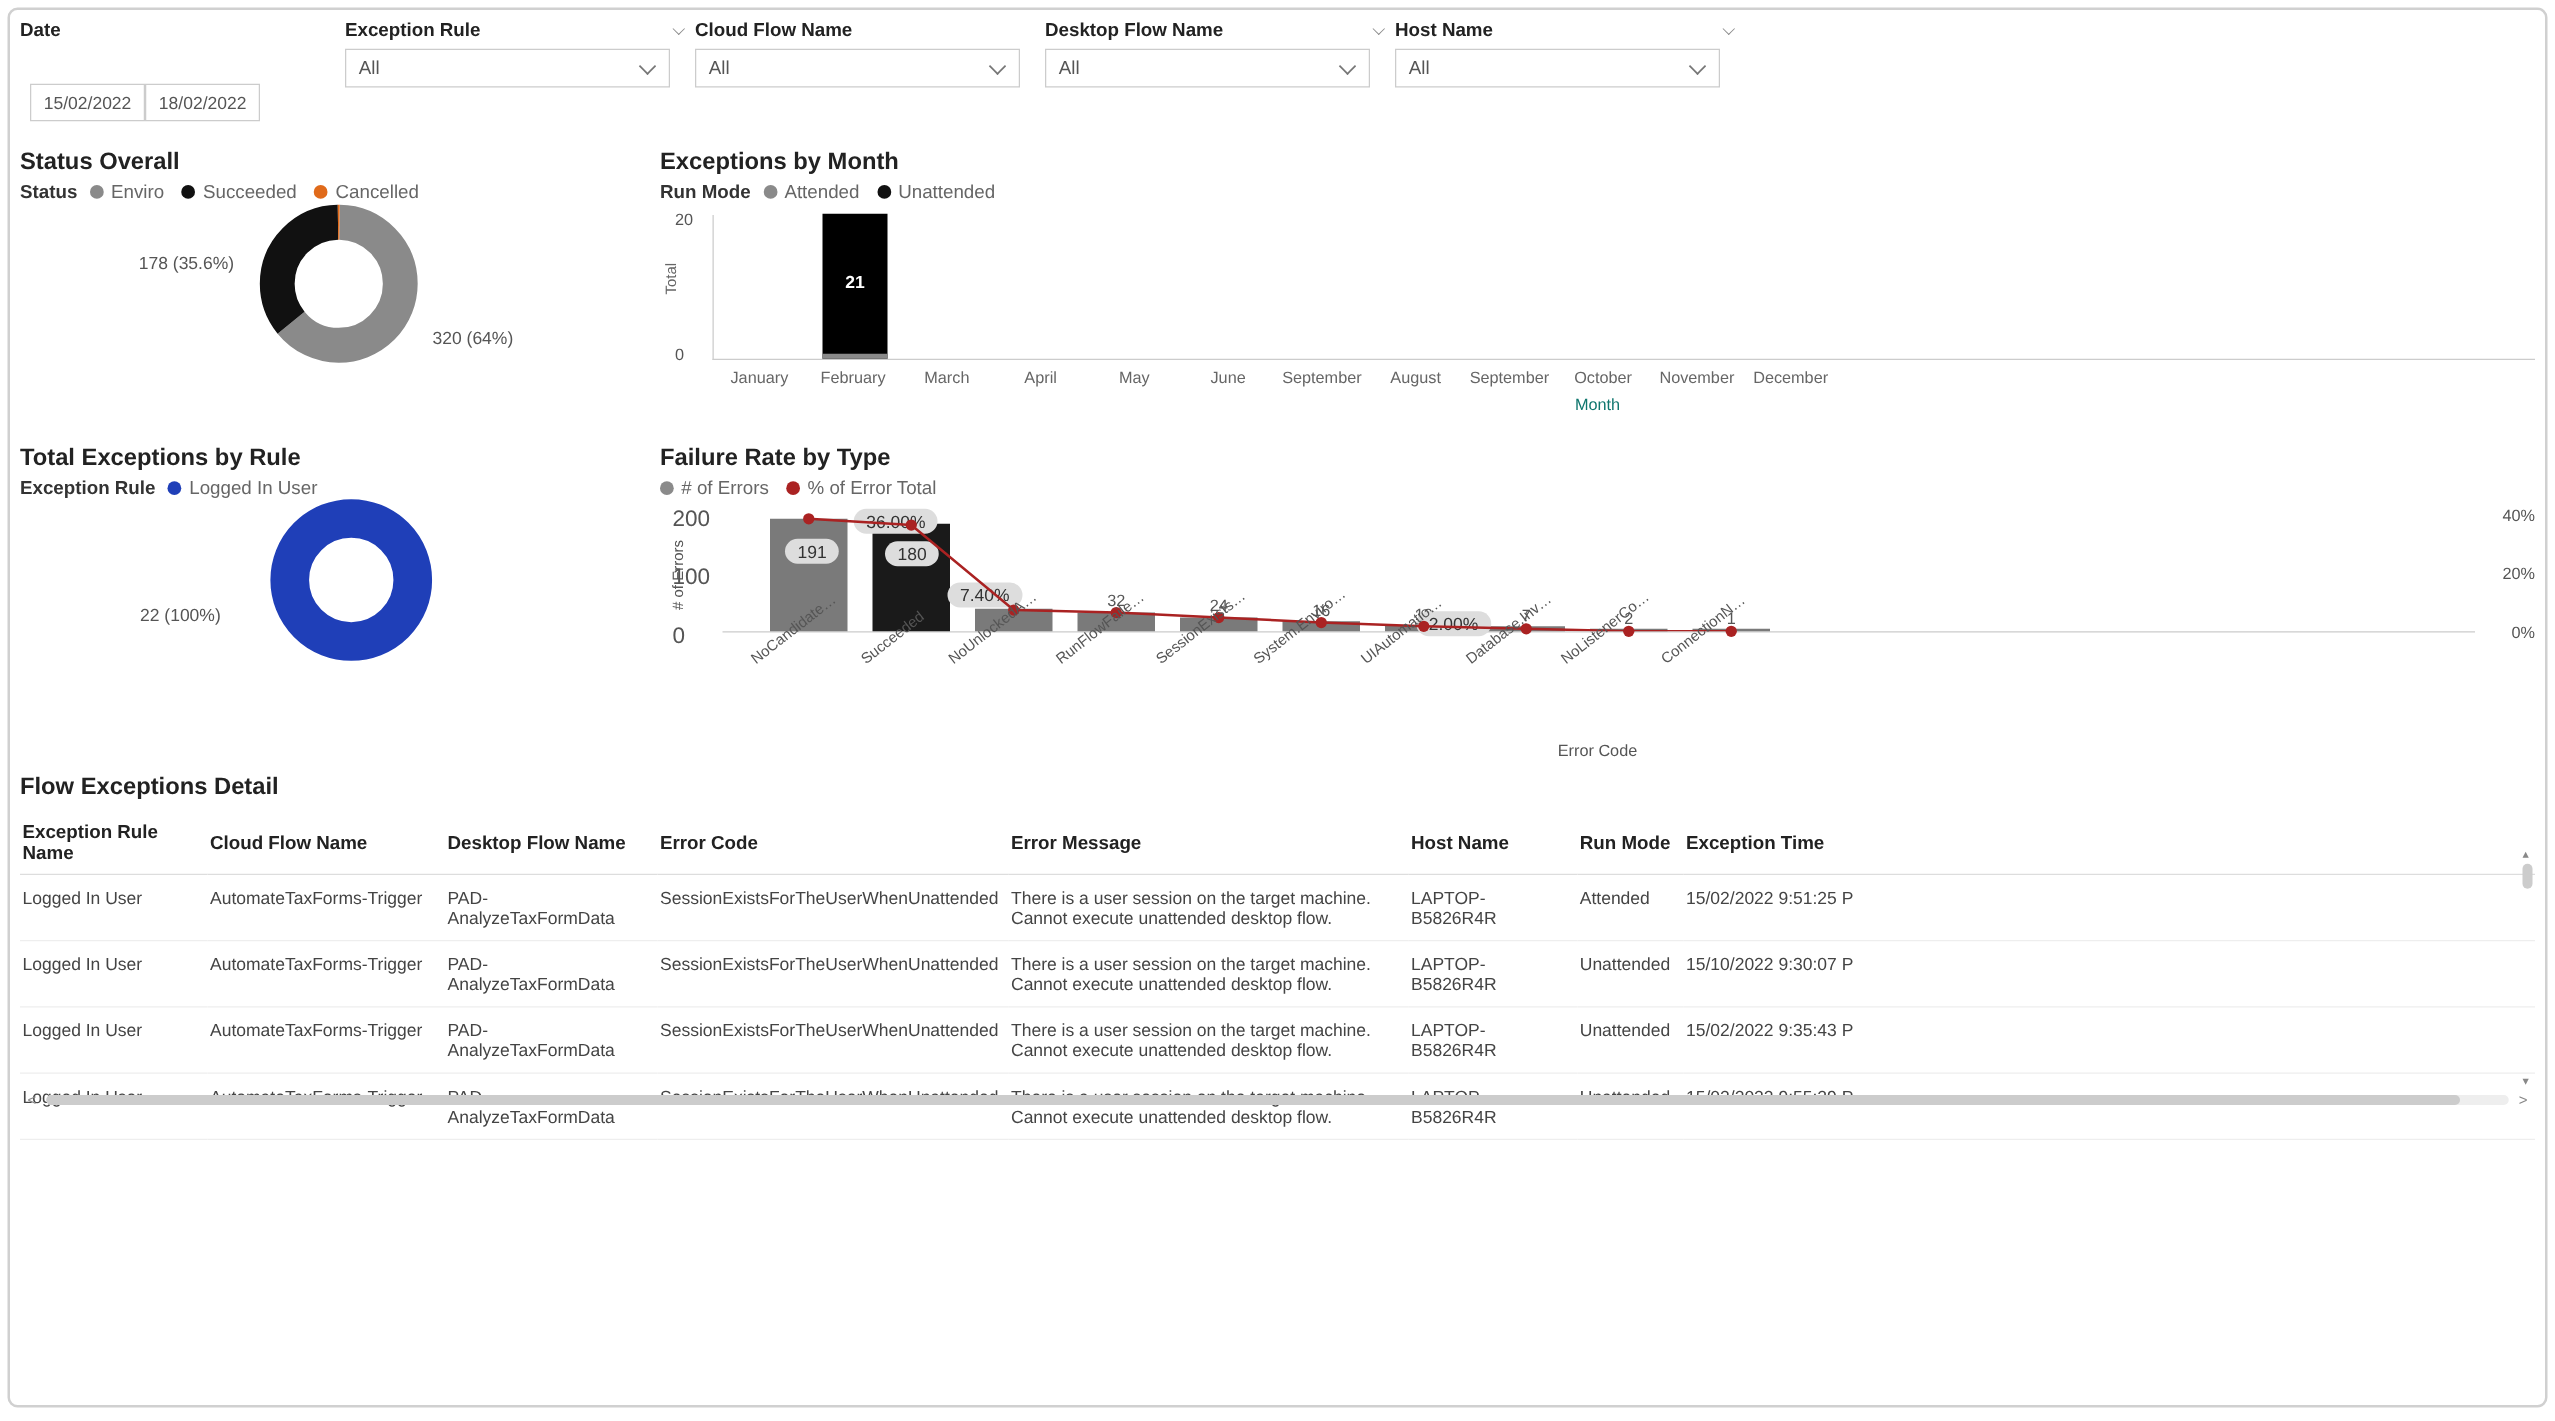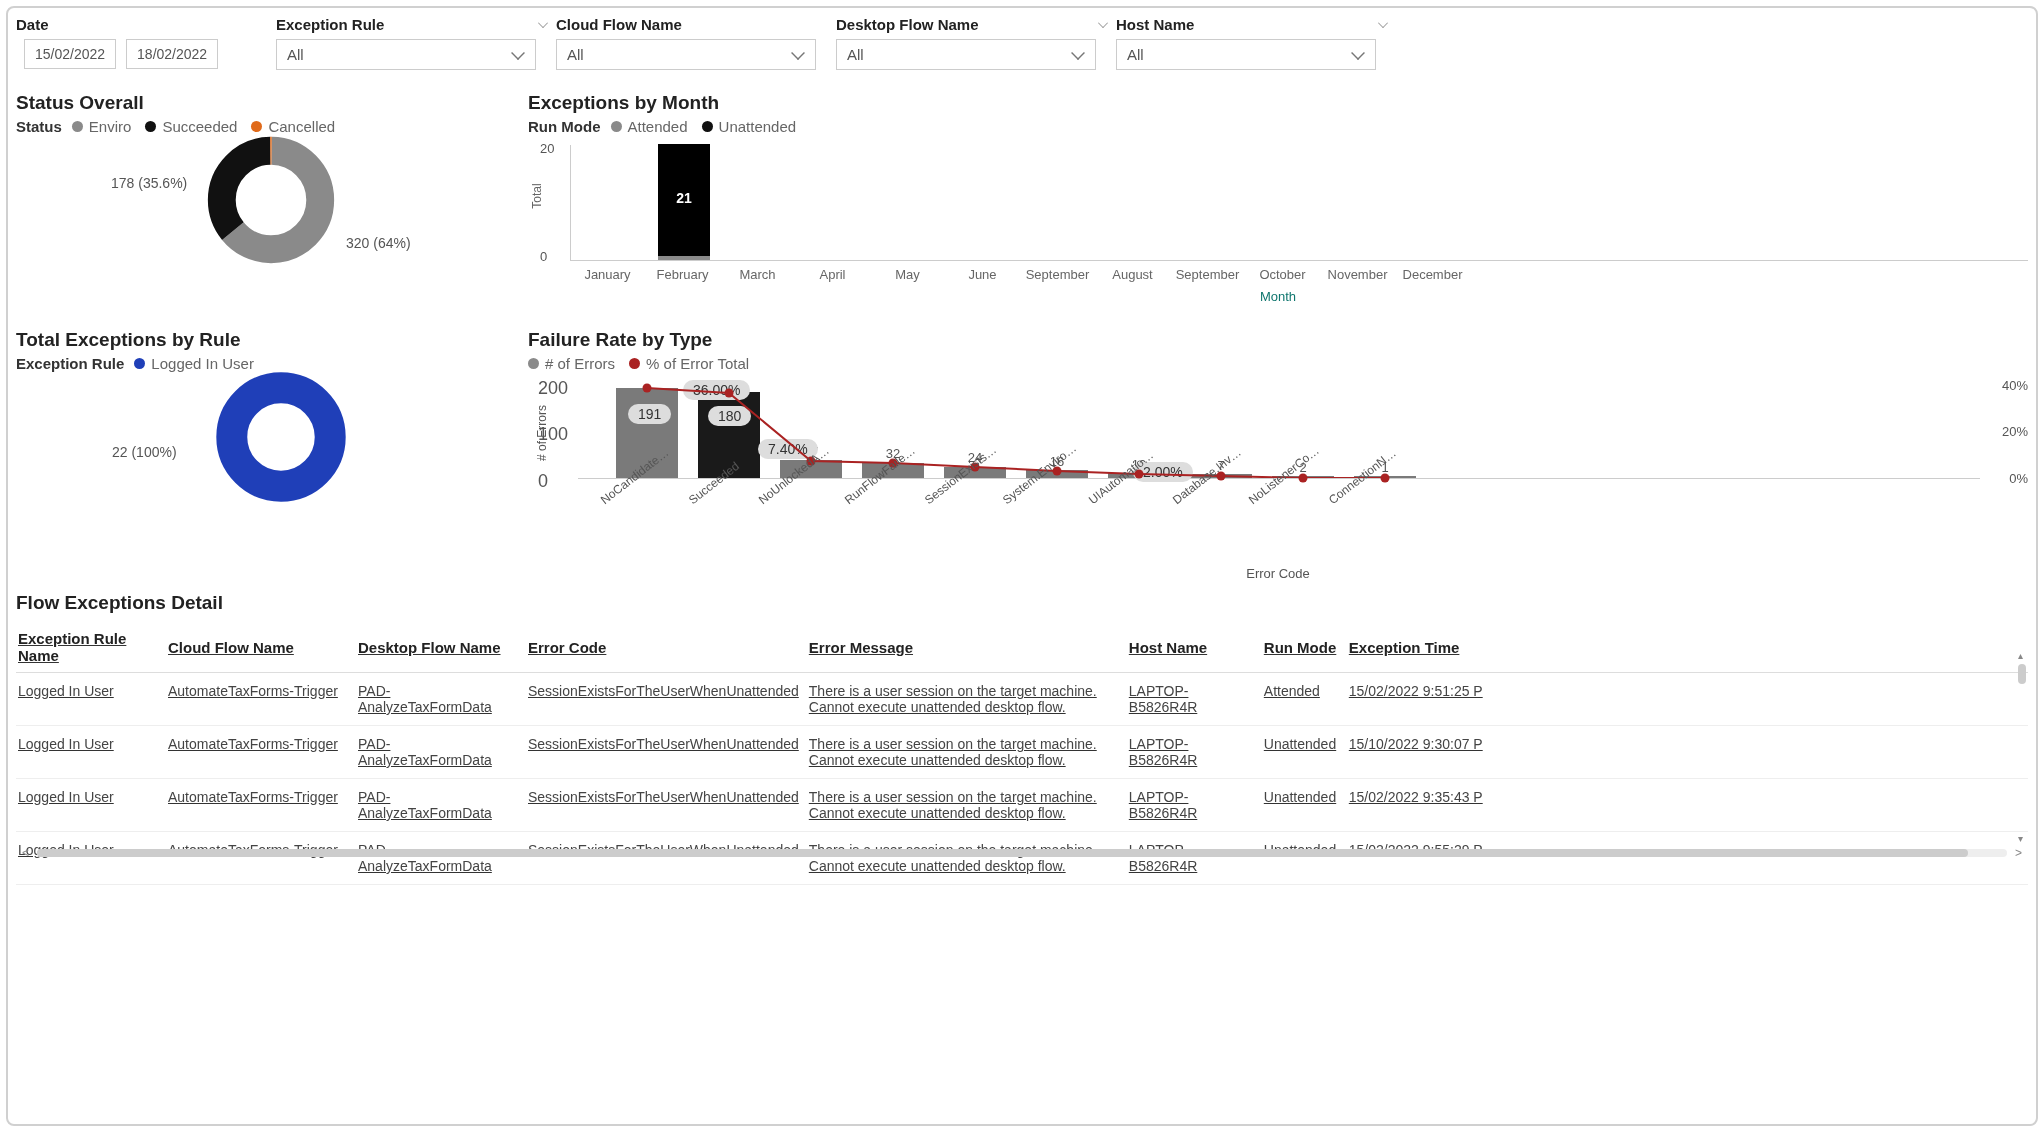--- a/index.html
+++ b/index.html
@@ -33,21 +33,21 @@
     font-weight: 700;
     font-size: 15px;
     color: #222;
     padding: 4px 0 6px 0;
     display: flex;
     justify-content: space-between;
     align-items: center;
   }
   .filter-date { width: 260px; }
   .filter-sel { width: 280px; }
-  .date-boxes { display:flex; gap:10px; padding-left:8px;}
+  .date-boxes { display:flex; padding-left:8px;margin-top:28px;}
   .date-box {
     border: 1px solid #ccc;
     padding: 6px 10px;
     font-size: 14px;
     color: #555;
     background:#fff;
   }
   .dropdown {
     border: 1px solid #ccc;
     padding: 6px 10px;
@@ -124,21 +124,21 @@
   .anno-right {
     position:absolute;
     left: 330px;
     top: 100px;
     font-size: 14px;
     color:#555;
   }
   .anno-left2 {
     position:absolute;
     left: 96px;
-    top: 72px;
+    top: 85px;
     font-size: 14px;
     color:#555;
   }
 
   
   .bar-chart {
     height: 180px;
     position:relative;
     padding-left: 30px;
     margin-top:4px;
@@ -549,21 +549,21 @@
           <div class="x-rot" style="left:592px">Database.Inv…</div>
           <div class="x-rot" style="left:668px">NoListenerCo…</div>
           <div class="x-rot" style="left:748px">ConnectionN…</div>
         </div>
         <div class="x-axis-title2">Error Code</div>
       </div>
     </div>
   </div>
 
   <div class="section-title">Flow Exceptions Detail</div>
-  <div class="table-wrap" style="height:240px;text-decoration:underline;">
+  <div class="table-wrap" style="height:240px;">
     <table>
       <thead>
         <tr>
           <th style="width:150px">Exception Rule Name</th>
           <th style="width:190px">Cloud Flow Name</th>
           <th style="width:170px">Desktop Flow Name</th>
           <th style="width:265px">Error Code</th>
           <th style="width:320px">Error Message</th>
           <th style="width:135px">Host Name</th>
           <th style="width:85px">Run Mode</th>

